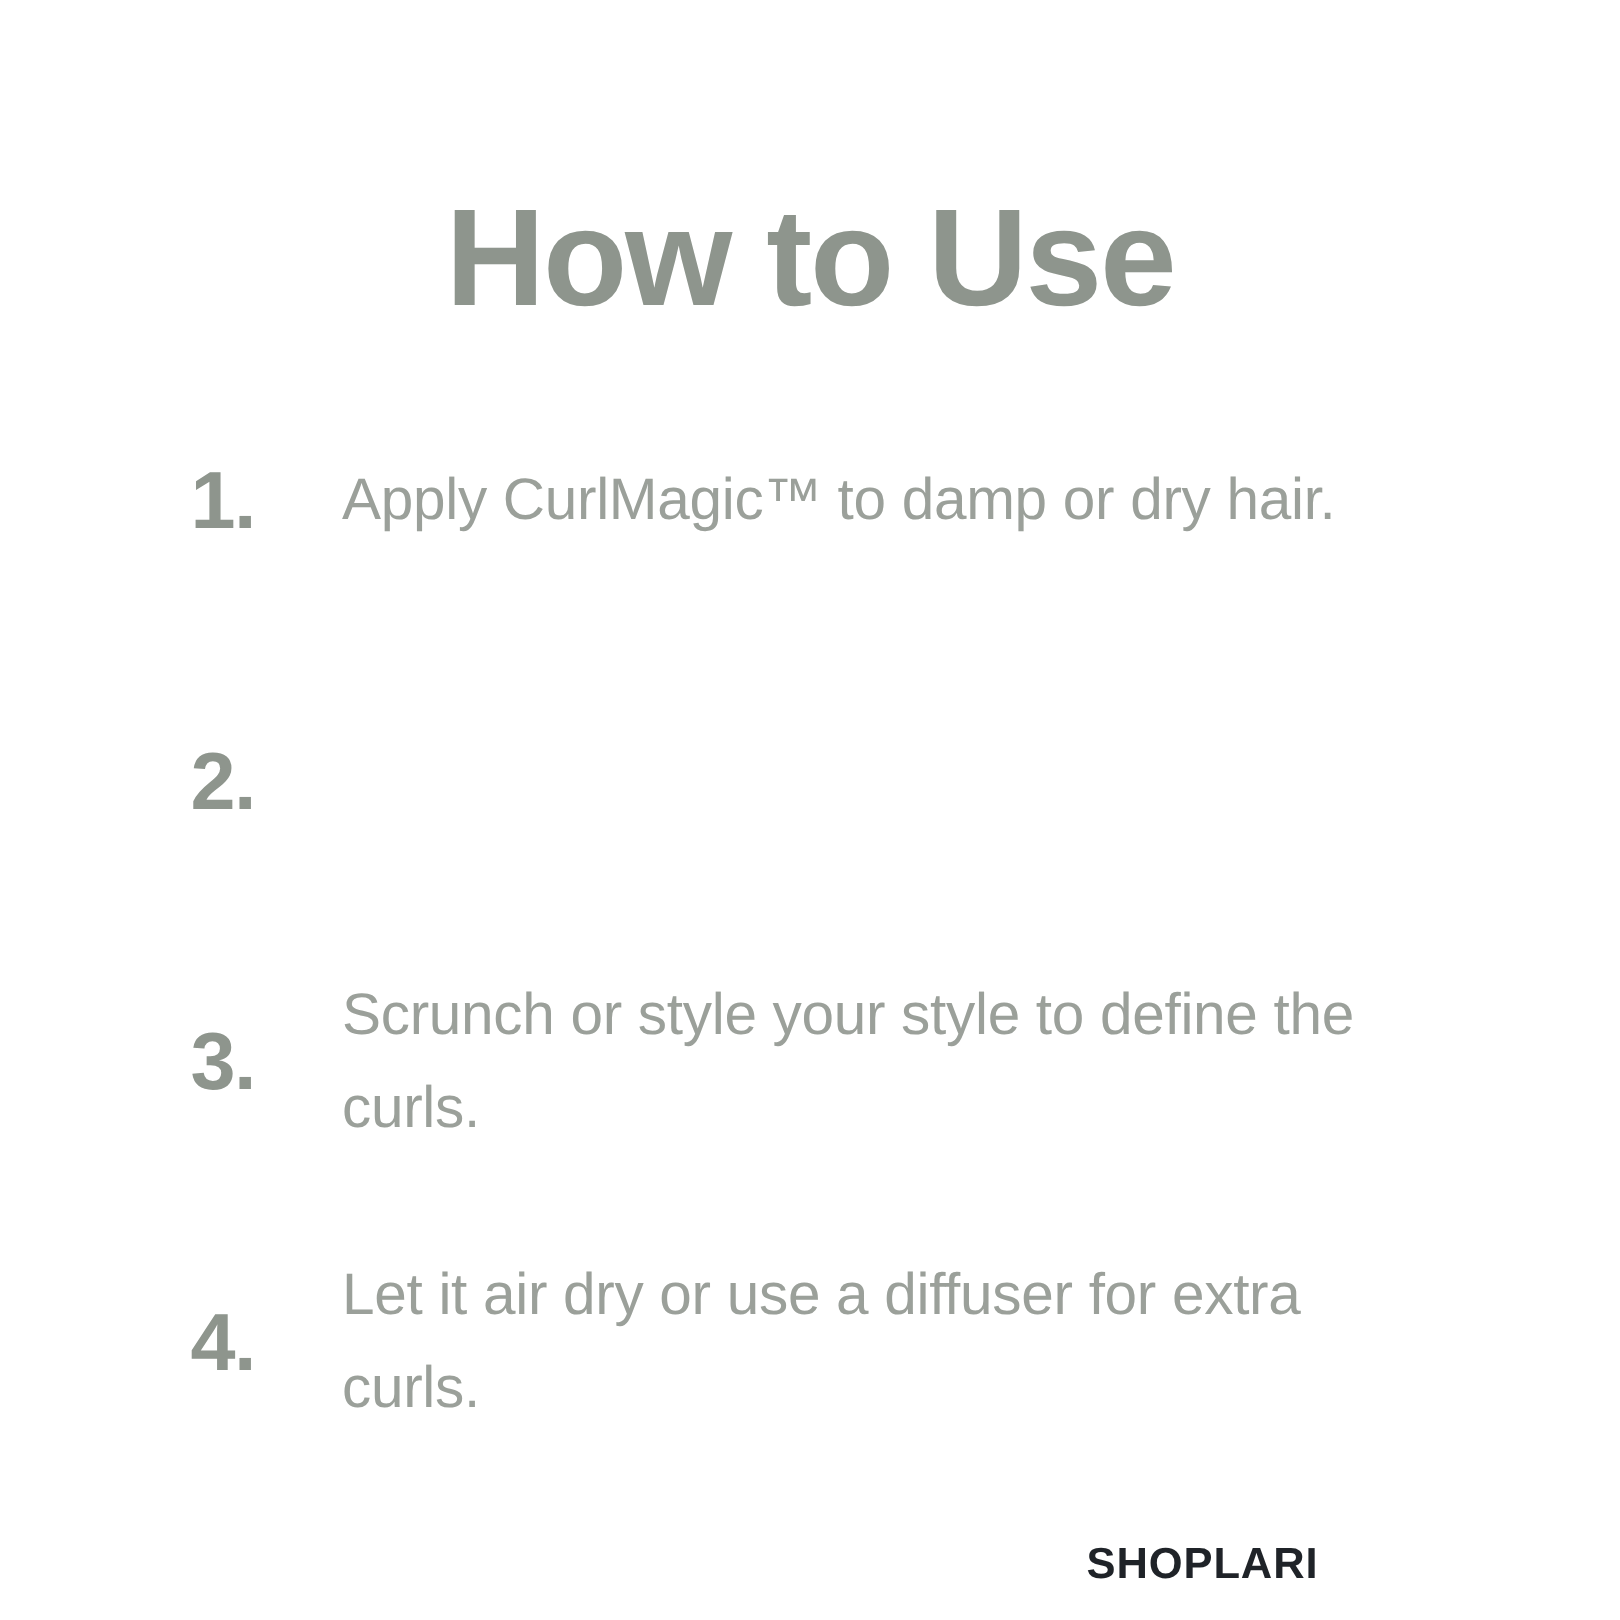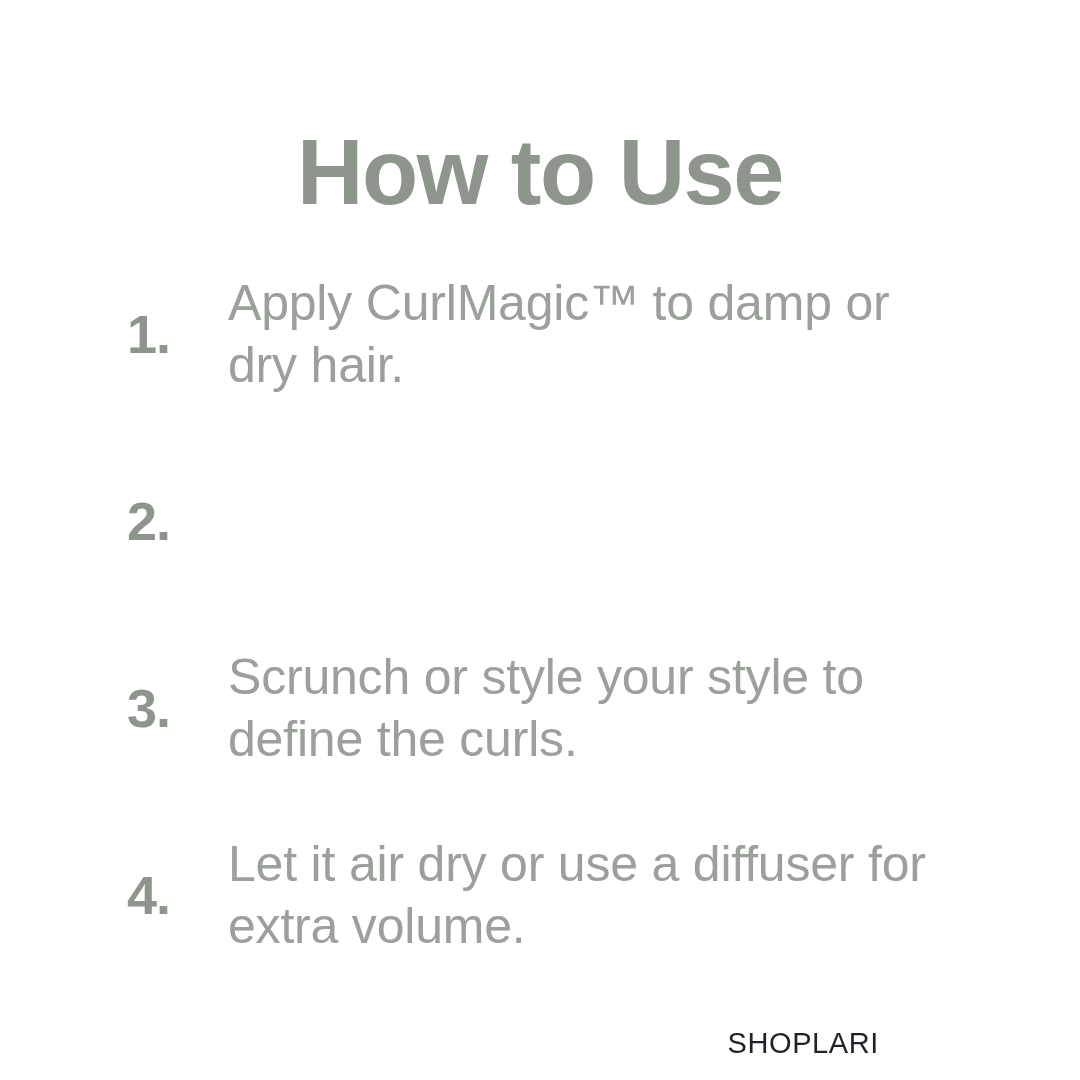--- a/index.html
+++ b/index.html
@@ -63,34 +63,34 @@
     line-height: 1;
     letter-spacing: -1px;
     color: #8e958d;
   }
 
   .step-text {
     flex: 0 0 790px;
     width: 790px;
     padding-left: 56px;
     box-sizing: border-box;
-    font-size: 50px;
+    font-size: 39px;
     font-weight: 400;
     line-height: 62px;
     letter-spacing: -0.2px;
     color: #9ba09a;
   }
 
   
   .brand {
     position: absolute;
     right: 25px;
     bottom: 22px;
     font-size: 29px;
-    font-weight: 400;
+    font-weight: 700;
     letter-spacing: 0.6px;
     color: #1f2328;
     line-height: 1;
   }
 </style>
 </head>
 <body>
 
 <div class="poster">
 
@@ -107,20 +107,20 @@
       <div class="step-number">2.</div>
     </div>
 
     <div class="step">
       <div class="step-number">3.</div>
       <div class="step-text">Scrunch or style your style to define the curls.</div>
     </div>
 
     <div class="step">
       <div class="step-number">4.</div>
-      <div class="step-text">Let it air dry or use a diffuser for extra volume.</div>
+      <div class="step-text">Let it air dry or use a diffuser for extra curls.</div>
     </div>
 
   </div>
 
   <div class="brand">SHOPLARI</div>
 
 </div>
 
 </body></html>

